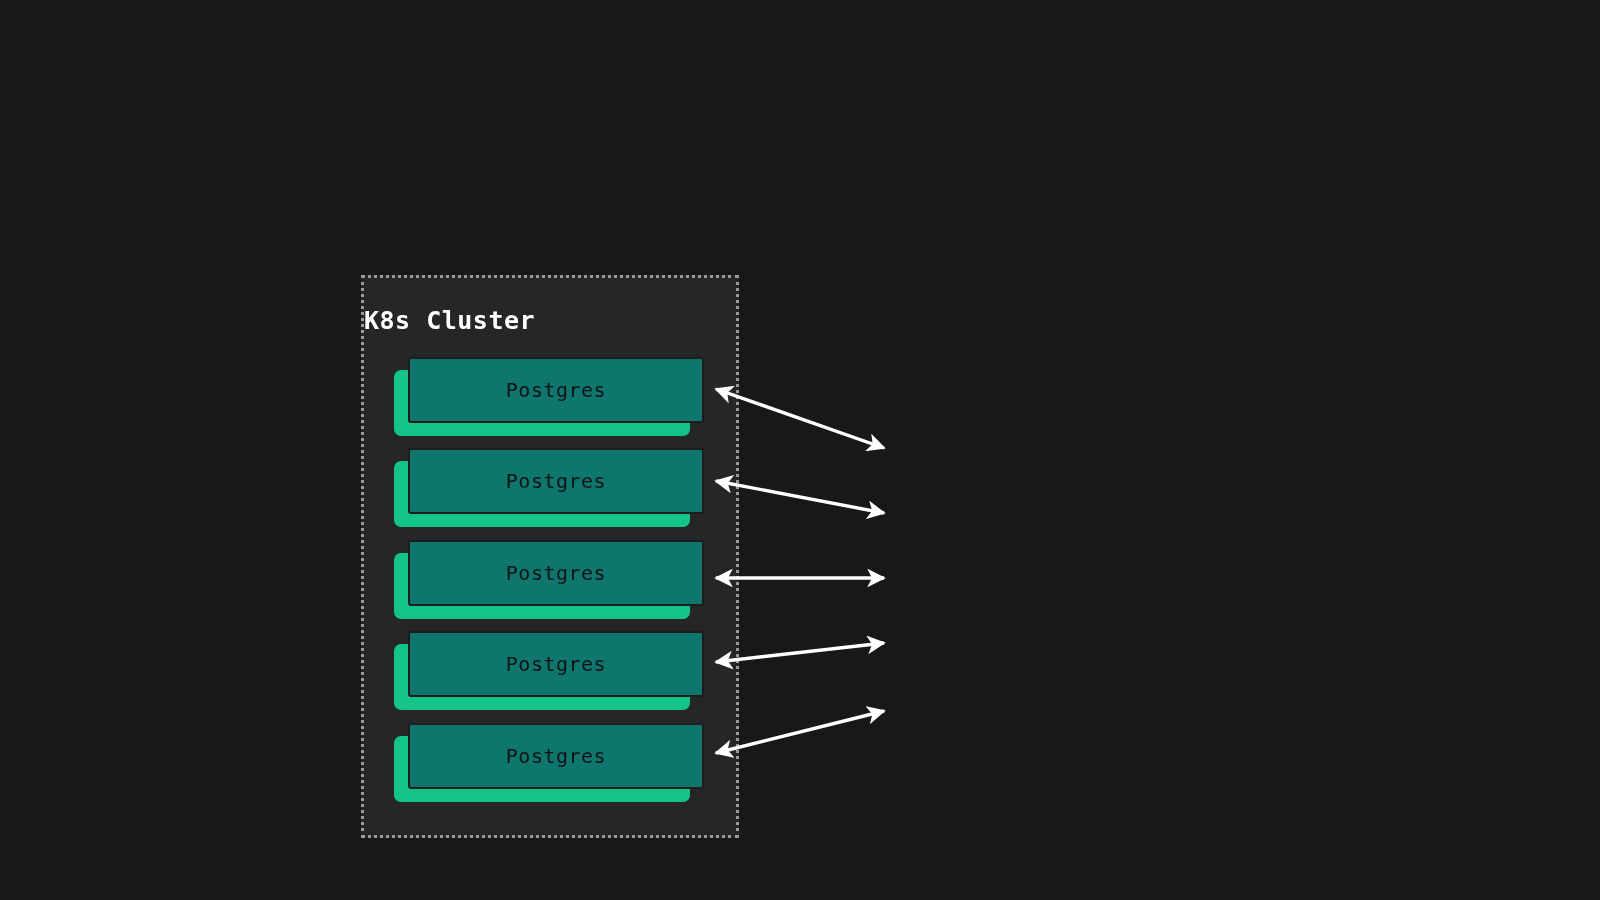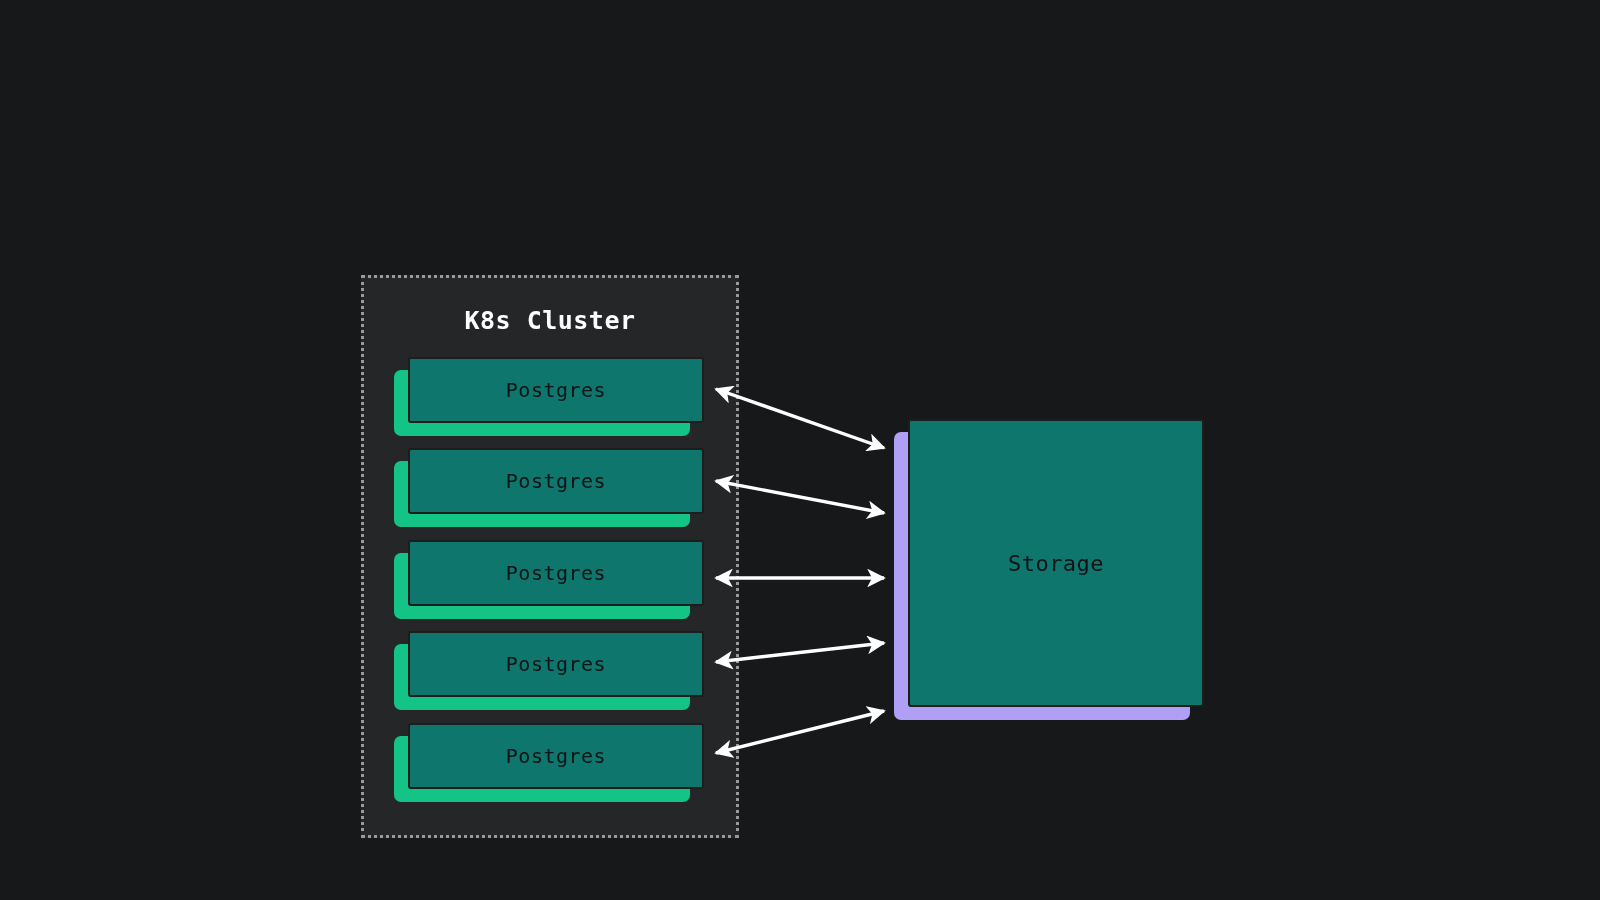--- a/index.html
+++ b/index.html
@@ -32,21 +32,21 @@
     background: #252628;
     border: 3px dotted #9a9a9a;
     box-sizing: border-box;
   }
 
   .cluster-title {
     position: absolute;
     left: 0;
     top: 28px;
     width: 100%;
-    text-align: center;
+    text-align: left;
     color: #ffffff;
     font-family: "DejaVu Sans Mono", "Liberation Mono", monospace;
     font-size: 25px;
     font-weight: bold;
     letter-spacing: 0.5px;
     white-space: nowrap;
   }
 
   
   .node {
@@ -148,26 +148,20 @@
     </div>
   </div>
 
   <div class="node pod" style="left:408px; top:723px;">
     <div class="shadow"></div>
     <div class="face">
       <span class="label">Postgres</span>
     </div>
   </div>
 
-  <div class="node storage">
-    <div class="shadow"></div>
-    <div class="face">
-      <span class="label">Storage</span>
-    </div>
-  </div>
 
   <svg id="edges" viewBox="0 0 1600 900" xmlns="http://www.w3.org/2000/svg">
     <defs>
       <marker id="ah-end" viewBox="0 0 10 10" refX="9" refY="5" markerWidth="5.5" markerHeight="5.5" orient="auto-start-reverse">
         <path d="M 0 0 L 10 5 L 0 10 L 2.6 5 z" fill="#ffffff"></path>
       </marker>
       <marker id="ah-start" viewBox="0 0 10 10" refX="9" refY="5" markerWidth="5.5" markerHeight="5.5" orient="auto-start-reverse">
         <path d="M 0 0 L 10 5 L 0 10 L 2.6 5 z" fill="#ffffff"></path>
       </marker>
     </defs>

